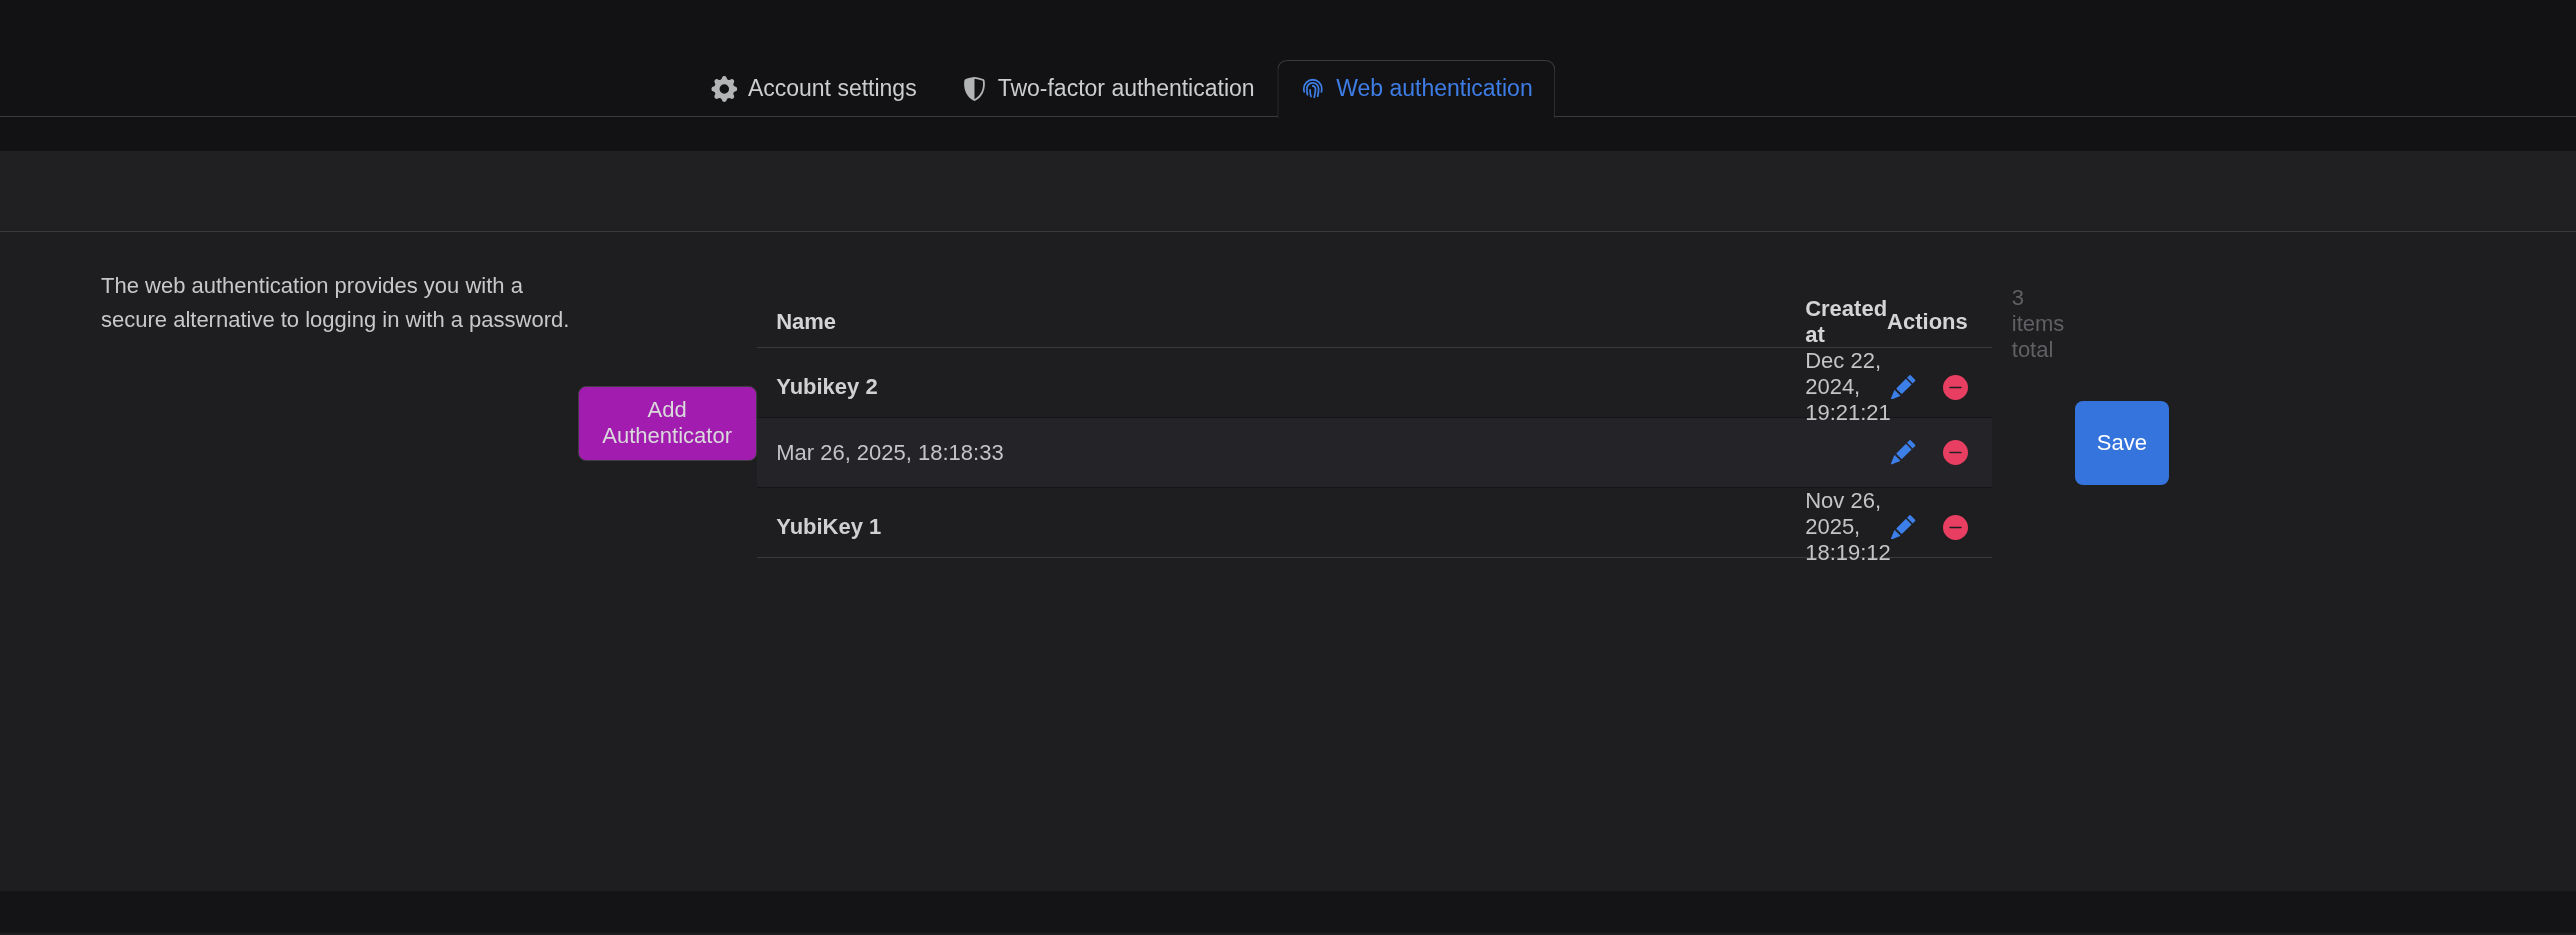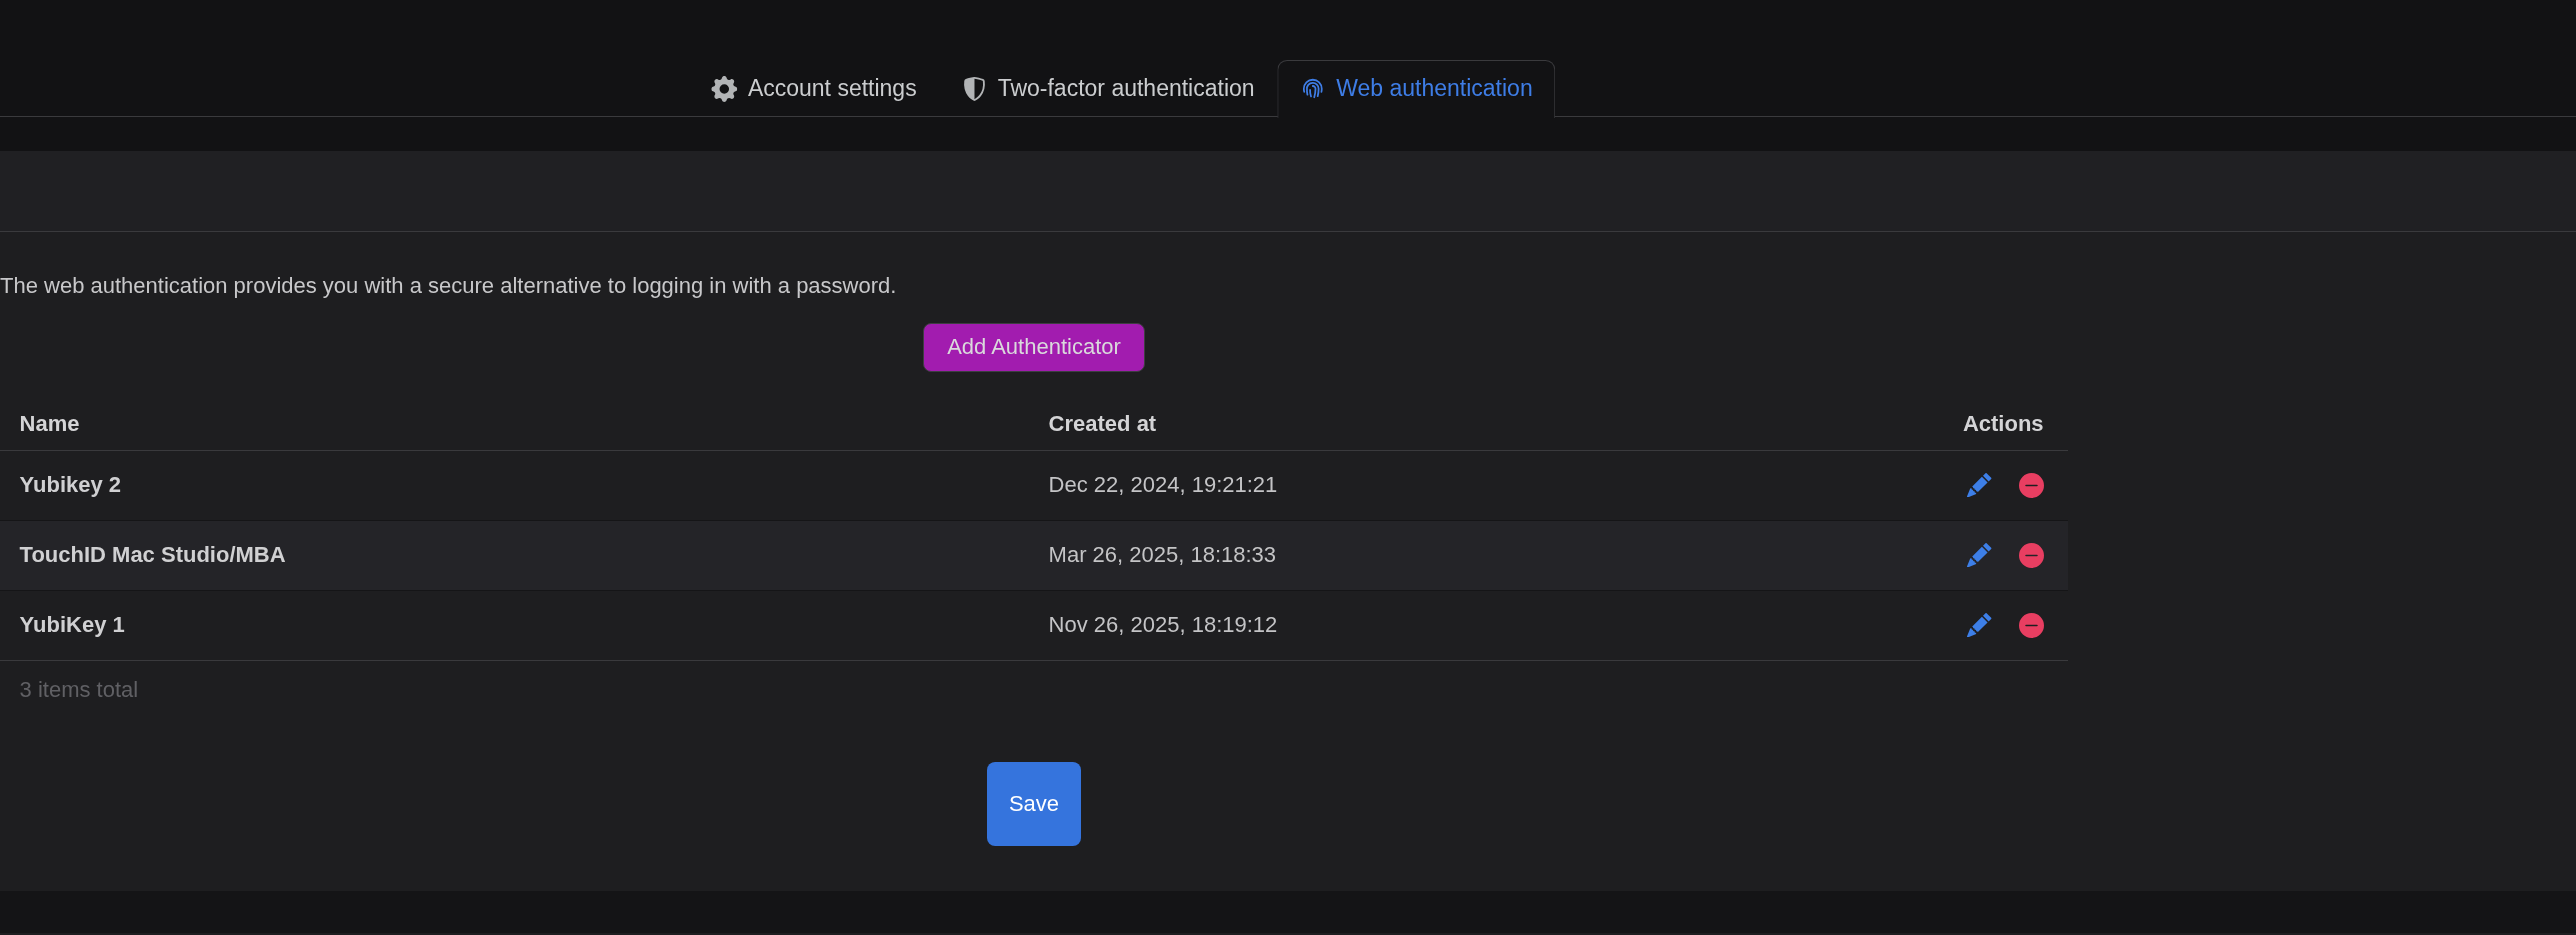--- a/index.html
+++ b/index.html
@@ -18,22 +18,22 @@
   .tab.active{background:var(--top-bg,#121214);border-color:var(--border-strong,#3a3a3d);
               color:var(--accent-blue,#3e7de6);}
   .tab.active .ticon{color:var(--accent-blue,#3e7de6);}
 
   .gap{height:34px;background:var(--top-bg,#121214);}
   .band{height:80px;background:var(--band-bg,#202023);
         border-bottom:1.6px solid var(--border-strong,#3a3a3d);}
 
   
   .content{height:659px;background:var(--content-bg,#1e1e20);}
-  .inner{width:2068px;padding-top:37px;box-sizing:border-box;
-         display:flex;flex-direction:column;}
+  .inner{margin-left:101px;width:2068px;padding-top:37px;box-sizing:border-box;
+         display:flex;flex-direction:row;}
   .desc{margin:0;font-size:22px;line-height:34px;color:#c8c8ca;}
 
   .add-btn{align-self:center;margin-top:19.6px;background:#a21caf;border:1.6px solid #3e3e42;
            color:#dadadc;font-size:22px;padding:10.6px 23.6px;border-radius:8.1px;cursor:pointer;
            font-family:inherit;}
 
   .table{margin-top:27px;border-bottom:1.6px solid var(--border-strong,#3a3a3d);}
   .thead,.trow{display:grid;grid-template-columns:1029px 1fr auto;align-items:center;
                padding:0 24.4px 0 19.6px;}
   .thead{height:51px;font-size:22px;font-weight:700;color:#d4d4d6;
@@ -135,21 +135,20 @@
               <span style="display:flex">
                   <svg width="25" height="25" viewBox="0 0 16 16" fill="currentColor">
                     <path d="M16 8A8 8 0 1 1 0 8a8 8 0 0 1 16 0zM4.5 7.5a.5.5 0 0 0 0 1h7a.5.5 0 0 0 0-1h-7z"></path>
                   </svg>
                 </span>
             </button>
           </div>
         </div>
 
         <div class="trow alt">
-          <div class="cell name">TouchID Mac Studio/MBA</div>
           <div class="cell created">Mar 26, 2025, 18:18:33</div>
           <div class="cell actions">
             <button class="icon-btn edit">
               <span style="display:flex">
                   <svg width="24.4" height="24.4" viewBox="0 0 16 16" fill="currentColor">
                     <path d="M12.854.146a.5.5 0 0 0-.707 0L10.5 1.793 14.207 5.5l1.647-1.646a.5.5 0 0 0 0-.708l-3-3zm.646 6.061L9.793 2.5 3.293 9H3.5a.5.5 0 0 1 .5.5v.5h.5a.5.5 0 0 1 .5.5v.5h.5a.5.5 0 0 1 .5.5v.5h.5a.5.5 0 0 1 .5.5v.207l6.5-6.5zm-7.468 7.468A.5.5 0 0 1 6 13.5V13h-.5a.5.5 0 0 1-.5-.5V12h-.5a.5.5 0 0 1-.5-.5V11h-.5a.5.5 0 0 1-.5-.5V10h-.5a.499.499 0 0 1-.175-.032l-.179.178a.5.5 0 0 0-.11.168l-2 5a.5.5 0 0 0 .65.65l5-2a.5.5 0 0 0 .168-.11l.178-.178z"></path>
                   </svg>
                 </span>
             </button>
             <button class="icon-btn del">

